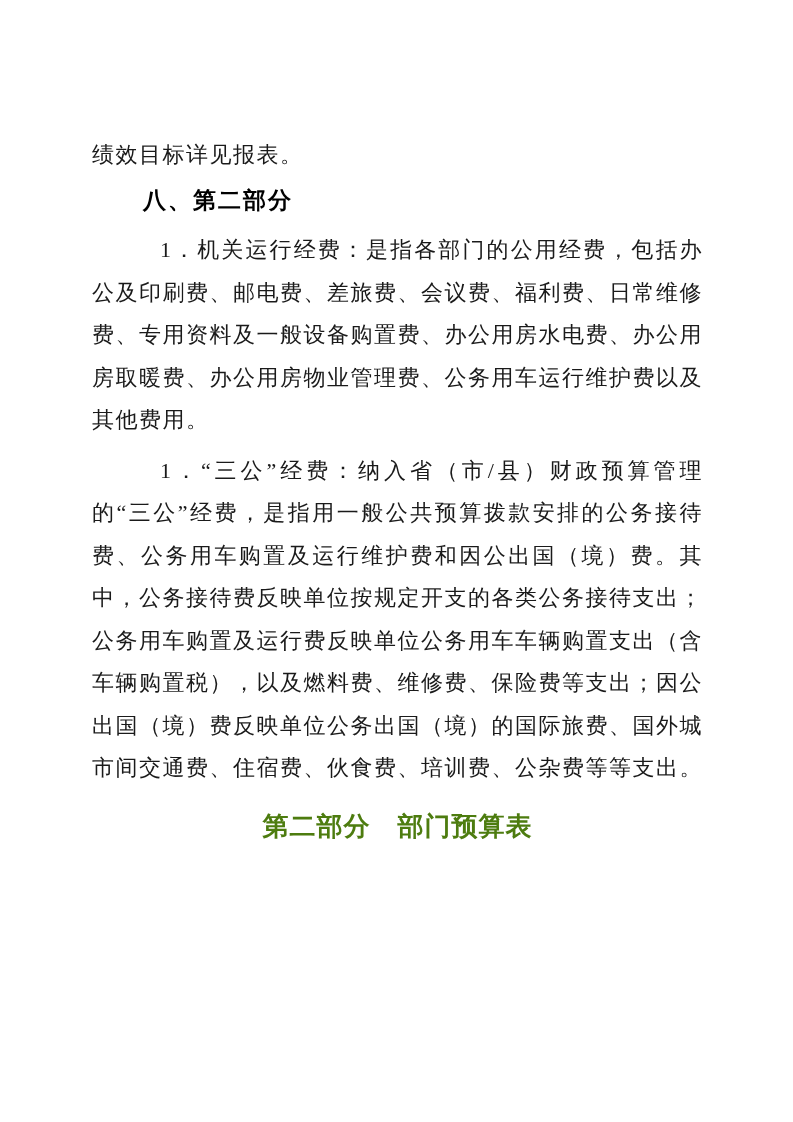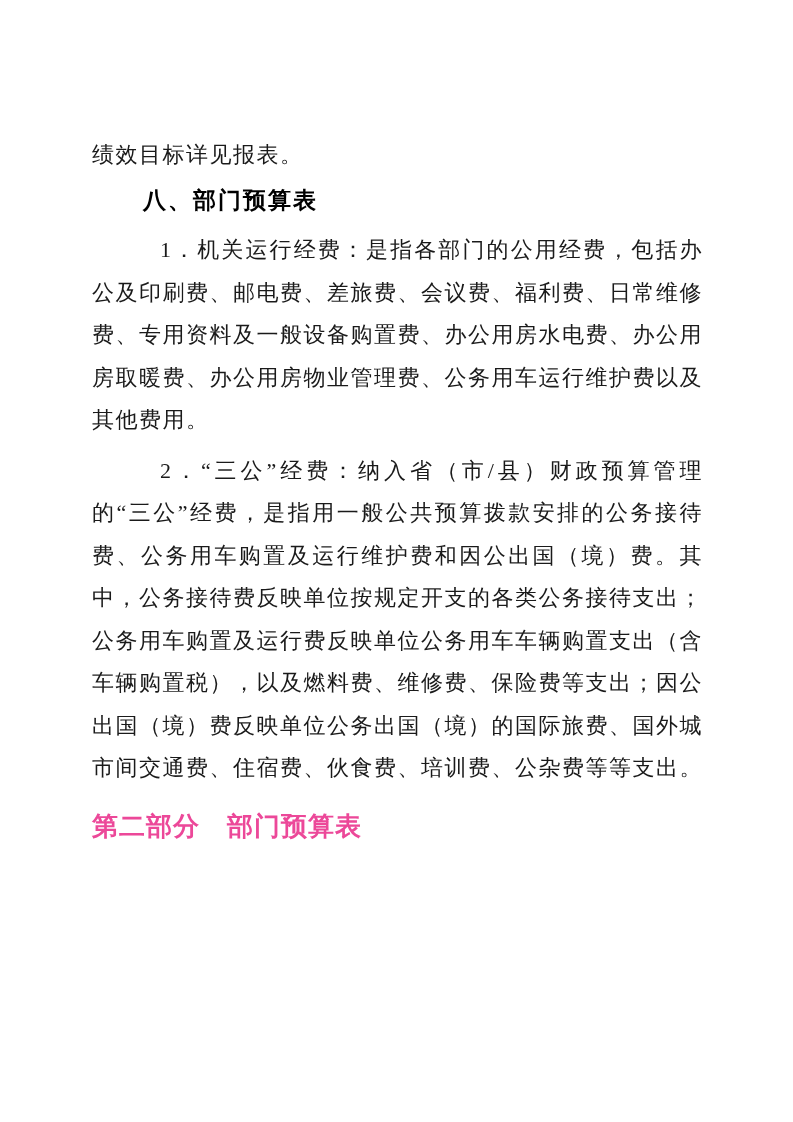--- a/index.html
+++ b/index.html
@@ -49,35 +49,35 @@
   .para {
     text-indent: 68px;
     margin-top: 8px;
   }
   .part-heading {
     font-family: "Liberation Sans", "DejaVu Sans", sans-serif;
     font-weight: bold;
     font-size: 26px;
     line-height: 44px;
     letter-spacing: 1px;
-    text-align: left;
+    text-align: center;
     margin: 14px 0 0 0;
-    color: #ec4899;
+    color: #4d7c0f;
   }
 </style>
 </head>
 <body>
 
 <div class="page">
   <div class="content">
 
     <p class="body-text intro-line">绩效目标详见报表。</p>
 
-    <h2 class="section-heading">八、部门预算表</h2>
+    <h2 class="section-heading">八、第二部分</h2>
 
     <p class="body-text para">1．机关运行经费：是指各部门的公用经费，包括办公及印刷费、邮电费、差旅费、会议费、福利费、日常维修费、专用资料及一般设备购置费、办公用房水电费、办公用房取暖费、办公用房物业管理费、公务用车运行维护费以及其他费用。</p>
 
-    <p class="body-text para">2．“三公”经费：纳入省（市/县）财政预算管理的“三公”经费，是指用一般公共预算拨款安排的公务接待费、公务用车购置及运行维护费和因公出国（境）费。其中，公务接待费反映单位按规定开支的各类公务接待支出；公务用车购置及运行费反映单位公务用车车辆购置支出（含车辆购置税），以及燃料费、维修费、保险费等支出；因公出国（境）费反映单位公务出国（境）的国际旅费、国外城市间交通费、住宿费、伙食费、培训费、公杂费等等支出。</p>
+    <p class="body-text para">1．“三公”经费：纳入省（市/县）财政预算管理的“三公”经费，是指用一般公共预算拨款安排的公务接待费、公务用车购置及运行维护费和因公出国（境）费。其中，公务接待费反映单位按规定开支的各类公务接待支出；公务用车购置及运行费反映单位公务用车车辆购置支出（含车辆购置税），以及燃料费、维修费、保险费等支出；因公出国（境）费反映单位公务出国（境）的国际旅费、国外城市间交通费、住宿费、伙食费、培训费、公杂费等等支出。</p>
 
     <h1 class="part-heading">第二部分　部门预算表</h1>
 
   </div>
 </div>
 
 </body></html>

